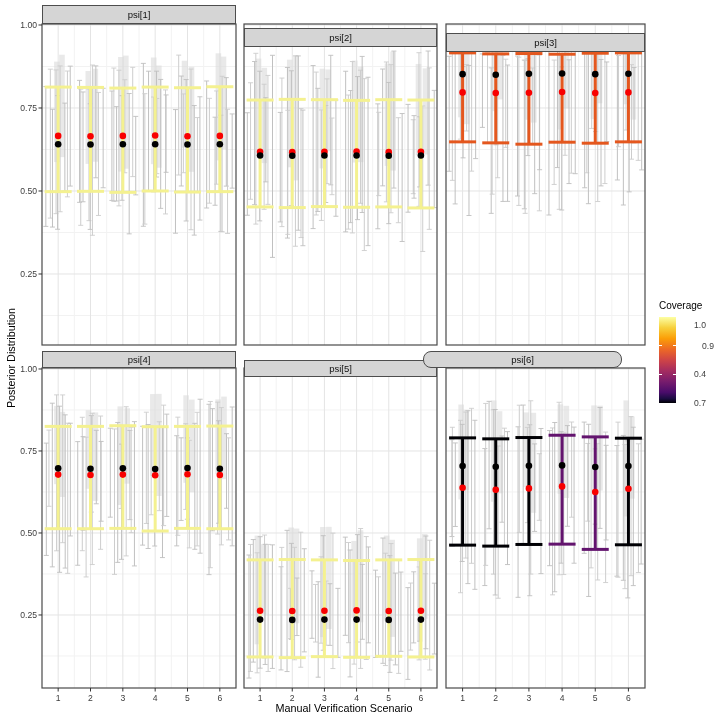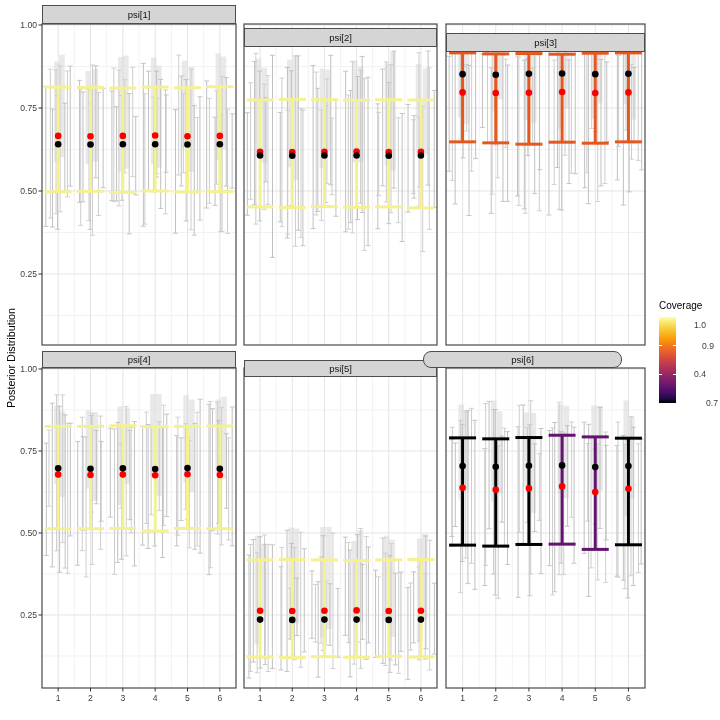--- a/index.html
+++ b/index.html
@@ -1522,27 +1522,28 @@
     <span>psi[4]</span>
   </div>
   <div class="strip" style="left:244px;top:351px;width:193px;height:17px;margin-top:9px;">
     <span>psi[5]</span>
   </div>
   <div class="strip" style="left:423px;top:351px;width:199px;height:17px;border-radius:8px;">
     <span>psi[6]</span>
   </div>
 
   <div id="ytitle" class="axis-title">Posterior Distribution</div>
+  <div id="xtitle" class="axis-title">Manual Verification Scenario</div>
 
   <div id="legend">
     <div id="legend-title">Coverage</div>
     <div id="legend-bar" style="background: linear-gradient(rgb(252, 255, 164) 0%, rgb(247, 208, 60) 12.5%, rgb(251, 158, 7) 25%, rgb(237, 105, 37) 37.5%, rgb(207, 68, 70) 50%, rgb(165, 44, 96) 62.5%, rgb(120, 28, 109) 75%, rgb(74, 12, 107) 87.5%, rgb(27, 12, 65) 95%, rgb(0, 0, 4) 100%);"></div>
     <div class="legend-tick" style="left:2px;top:45.2px;"></div>
     <div class="legend-tick" style="left:16px;top:45.2px;"></div>
     <div class="legend-tick" style="left:2px;top:73.8px;"></div>
     <div class="legend-tick" style="left:16px;top:73.8px;"></div>
     <div class="legend-label" style="top:20px;">1.0</div>
     <div class="legend-label" style="top:40.7px;margin-left:8px;">0.9</div>
     <div class="legend-label" style="top:69.3px;">0.4</div>
-    <div class="legend-label" style="top:98px;text-align:right;">0.7</div>
+    <div class="legend-label" style="top:98px;">0.7</div>
   </div>
 
 </div>
 
 </body></html>

